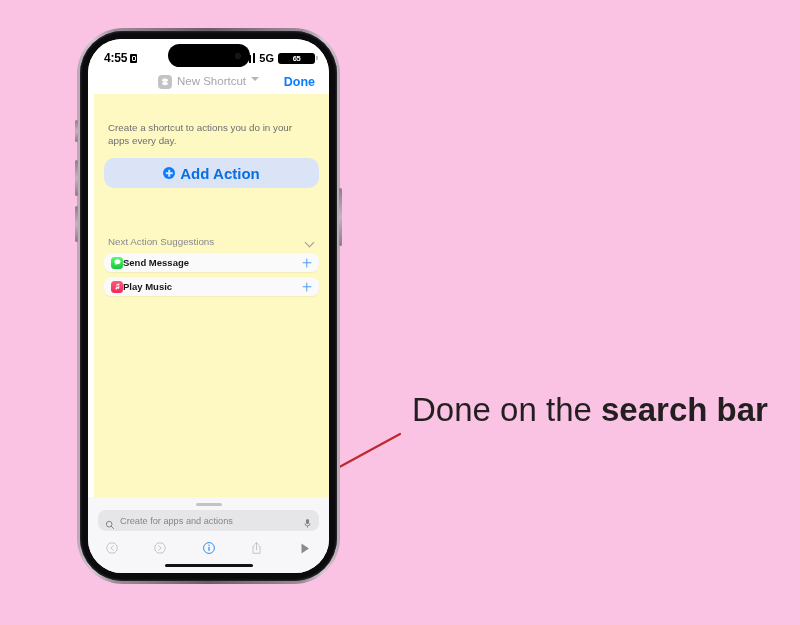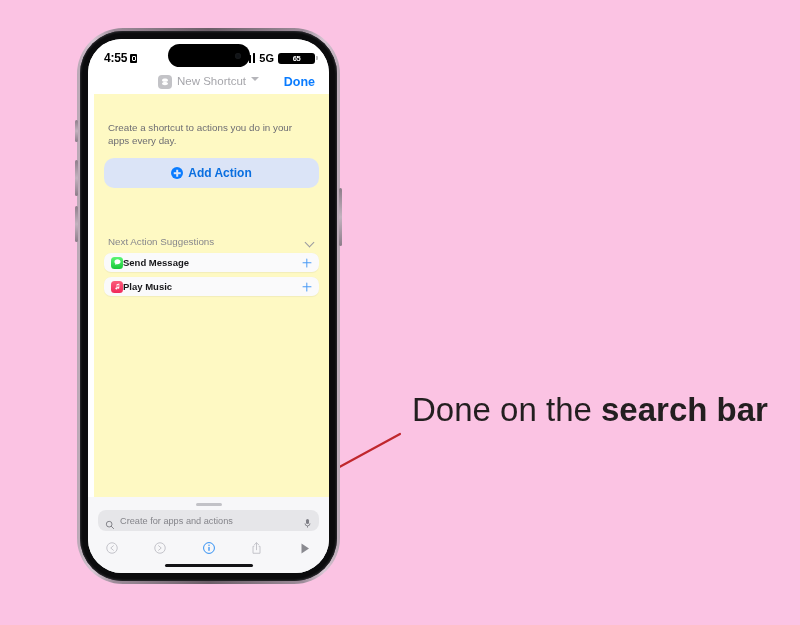--- a/index.html
+++ b/index.html
@@ -231,21 +231,21 @@
   .plus-circle::before, .plus-circle::after {
     content:"";
     position:absolute;
     background:#dbe4f7;
     left:50%; top:50%;
     transform: translate(-50%,-50%);
   }
   .plus-circle::before { width:6.5px; height:1.6px; }
   .plus-circle::after  { width:1.6px; height:6.5px; }
   .add-action-label {
-    font-size: 12px;
+    font-size: 15px;
     font-weight: bold;
     color: #0a6fe0;
     text-align: right;
   }
 
   .sugg-head {
     margin-top: 48px;
     display: flex;
     align-items: center;
     justify-content: space-between;

